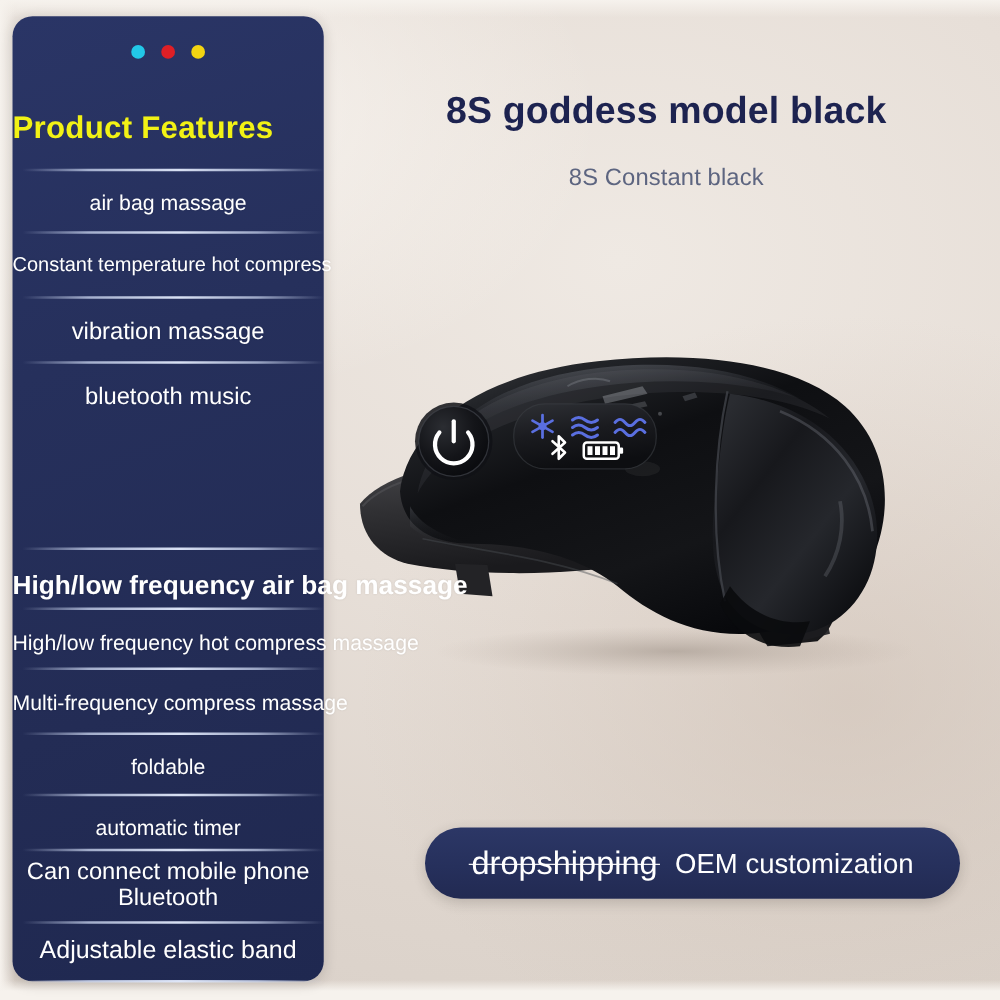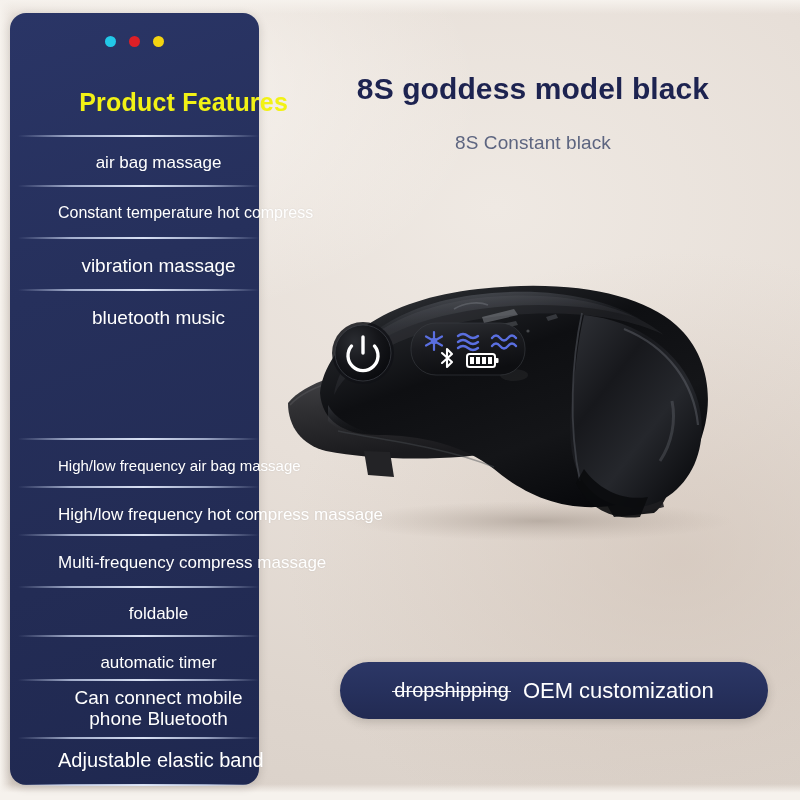--- a/index.html
+++ b/index.html
@@ -98,21 +98,21 @@
   .dot { width: 11px; height: 11px; border-radius: 50%; }
   .dot.cyan   { background: #22c8e8; }
   .dot.red    { background: #de1f26; }
   .dot.yellow { background: #f3d411; }
 
   
   .panel-heading {
     position: absolute;
     left: 0;
     width: 278px;
-    text-align: right;
+    text-align: left;
     color: #f2f215;
     font-size: 25px;
     font-weight: 700;
     letter-spacing: .2px;
     white-space: nowrap;
     overflow: visible;
   }
   #heading-features   { top: 75px; }
   #heading-highlights { top: 366px; font-size: 26px; }
 
@@ -135,21 +135,20 @@
   .row-text {
     position: absolute;
     left: 0;
     width: 249px;
     text-align: center;
     color: #ffffff;
     white-space: nowrap;
     overflow: visible;
     line-height: 1.08;
     text-shadow: 0 0 2px rgba(0,0,0,.10);
-    padding-left: 48px;
   }
   .row-text.wrap { white-space: normal; }
 
   
   #title-block {
     position: absolute;
     left: 266px;
     top: 72px;
     width: 534px;
     text-align: center;
@@ -180,21 +179,21 @@
     border-radius: 29px;
     background: linear-gradient(180deg, #2c3766 0%, #26305c 55%, #222a52 100%);
     display: flex;
     align-items: center;
     justify-content: center;
     gap: 14px;
     box-shadow: 0 3px 10px rgba(45,40,34,.20);
     z-index: 6;
   }
   #banner-primary {
-    font-size: 20px;
+    font-size: 26px;
     font-weight: 400;
     color: #ffffff;
     position: relative;
     white-space: nowrap;
   }
   
   #banner-primary::after {
     content: "";
     position: absolute;
     left: -2px;
@@ -403,21 +402,21 @@
     <div id="rows-container">
         <div class="rule" style="top: 122px;"></div>
         <div class="row-text" style="top: 141px; font-size: 17px;">air bag massage</div>
         <div class="rule" style="top: 172px;"></div>
         <div class="row-text" style="top: 191px; font-size: 16px;">Constant temperature hot compress</div>
         <div class="rule" style="top: 224px;"></div>
         <div class="row-text" style="top: 243px; font-size: 19px;">vibration massage</div>
         <div class="rule" style="top: 276px;"></div>
         <div class="row-text" style="top: 295px; font-size: 19px;">bluetooth music</div>
         <div class="rule" style="top: 425px;"></div>
-        <div class="row-text" style="top: 445px; font-size: 15px;">High/low frequency air bag massage</div>
+        <div class="row-text" style="top: 445px; font-size: 21px; font-weight: bold;">High/low frequency air bag massage</div>
         <div class="rule" style="top: 473px;"></div>
         <div class="row-text" style="top: 493px; font-size: 17px;">High/low frequency hot compress massage</div>
         <div class="rule" style="top: 521px;"></div>
         <div class="row-text" style="top: 541px; font-size: 17px;">Multi-frequency compress massage</div>
         <div class="rule" style="top: 573px;"></div>
         <div class="row-text" style="top: 592px; font-size: 17px;">foldable</div>
         <div class="rule" style="top: 622px;"></div>
         <div class="row-text" style="top: 641px; font-size: 17px;">automatic timer</div>
         <div class="rule" style="top: 666px;"></div>
         <div class="row-text wrap" style="top: 675px; font-size: 19px;">Can connect mobile phone Bluetooth</div>

